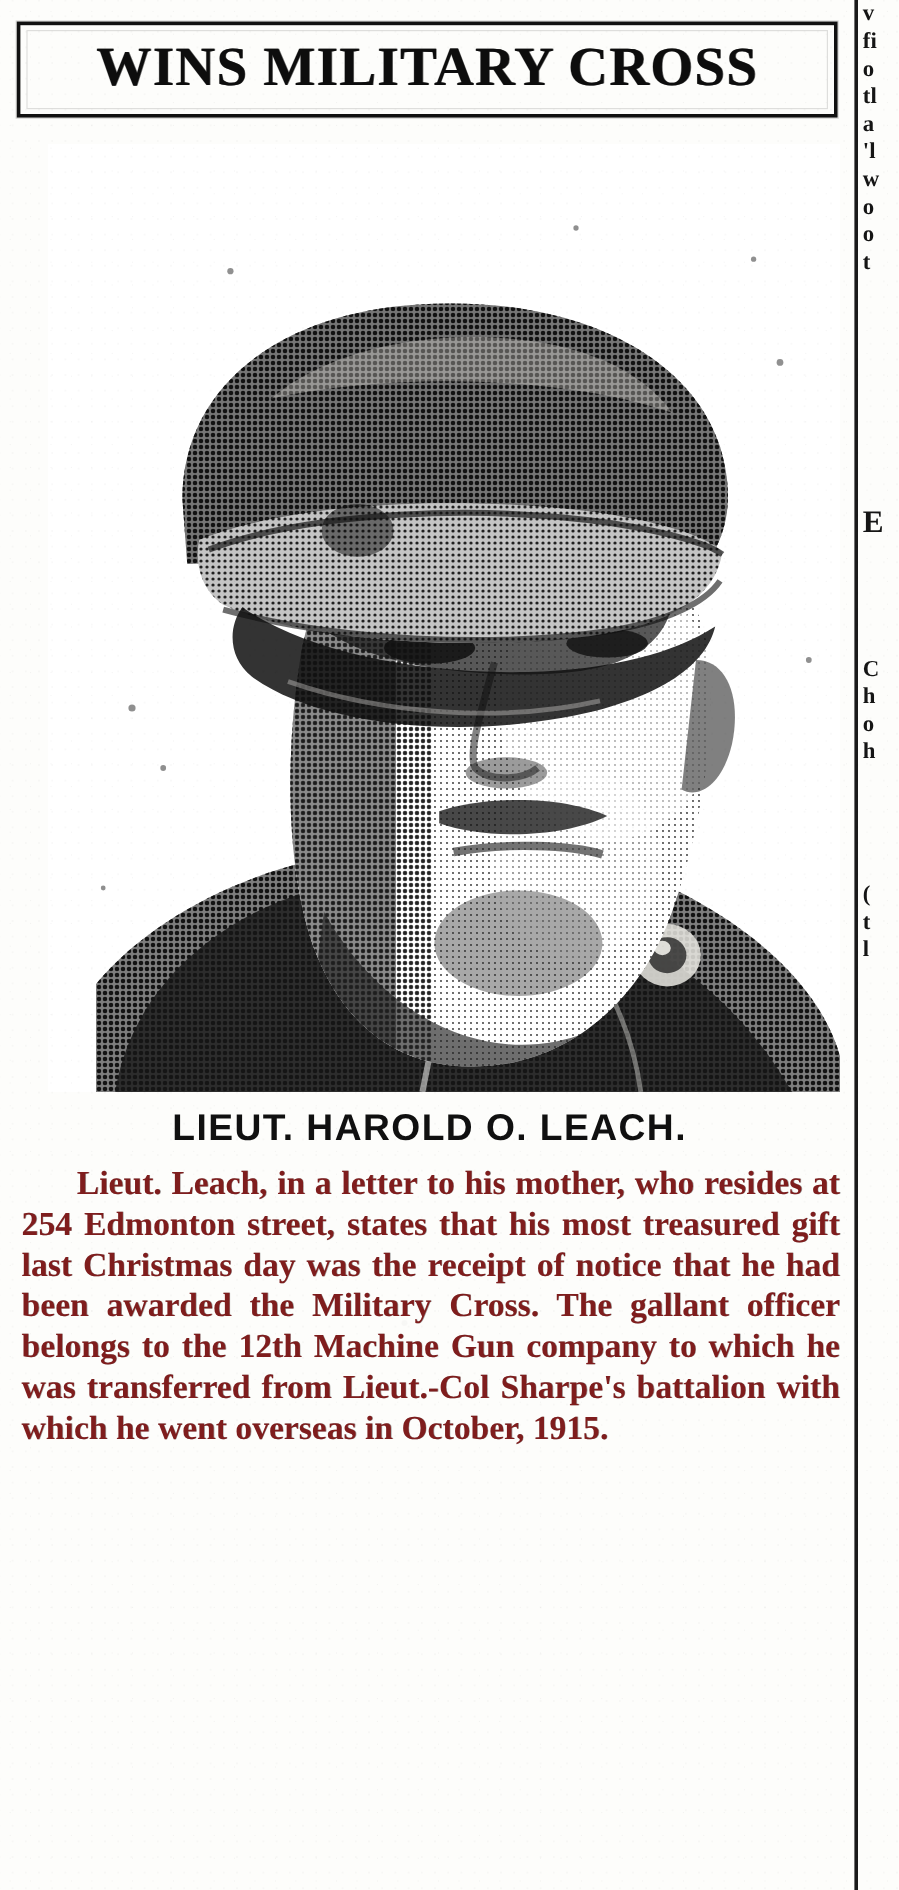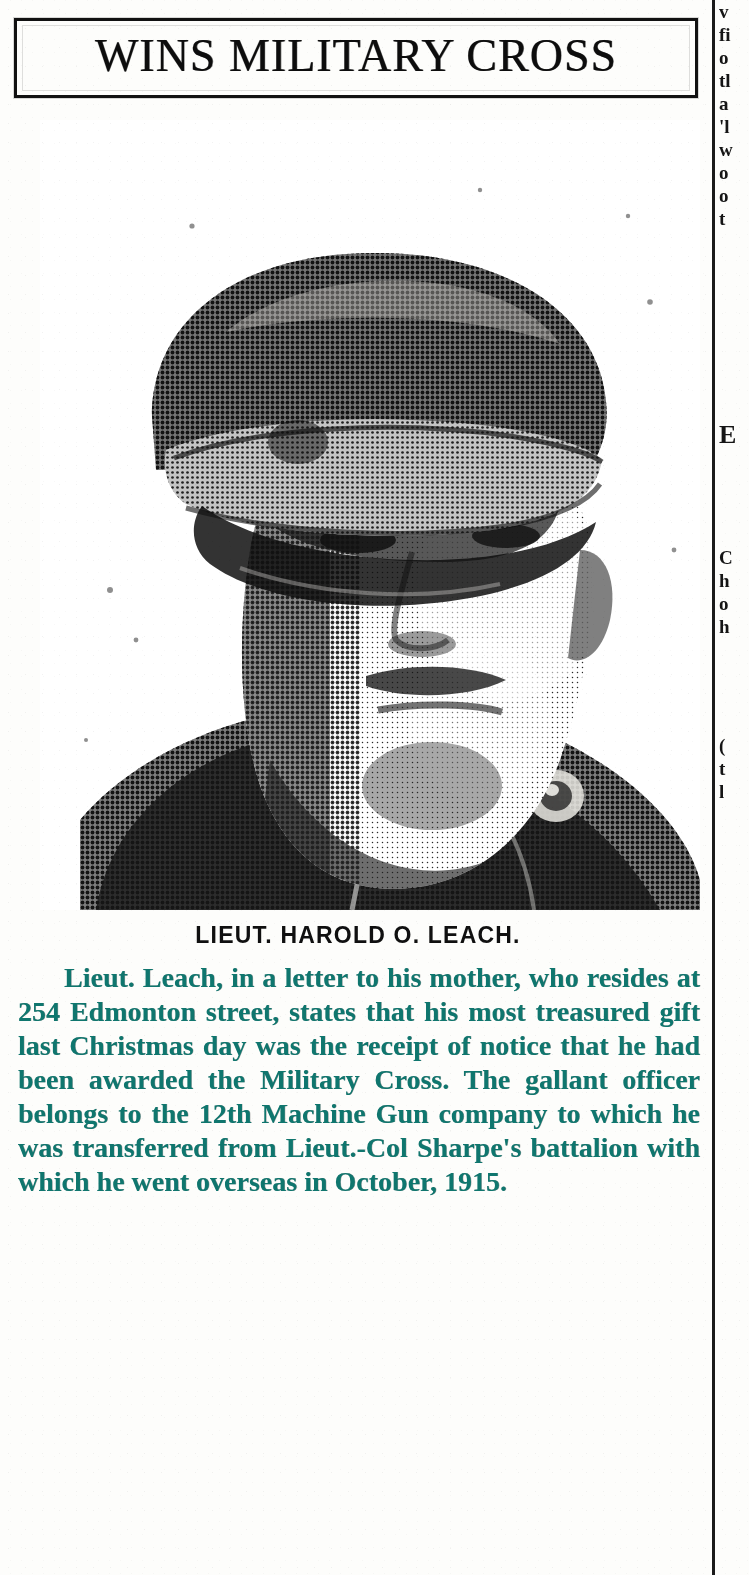--- a/index.html
+++ b/index.html
@@ -83,21 +83,21 @@
   }
   .headline-box:before {
     content: "";
     position: absolute;
     left: 5px; right: 5px; top: 4px; bottom: 4px;
     border: 1px solid rgba(0,0,0,0.12);
     pointer-events: none;
   }
   .headline-text {
     font-family: "Liberation Serif", serif;
-    font-weight: 400;
+    font-weight: 700;
     font-size: 46px;
     letter-spacing: 1px;
     text-align: center;
     line-height: 70px;
     color: #0d0d0d;
     white-space: nowrap;
     text-shadow: 0.6px 0 0 rgba(0,0,0,0.55), -0.4px 0 0 rgba(0,0,0,0.3);
   }
 
   
@@ -112,42 +112,42 @@
     top: 0;
     width: 660px;
     height: 790px;
   }
   .portrait svg { display: block; }
 
   .caption {
     text-align: center;
     font-family: "Liberation Sans", sans-serif;
     font-weight: 700;
-    font-size: 23px;
+    font-size: 31px;
     letter-spacing: 1.2px;
     color: #101010;
     margin-top: 2px;
     white-space: nowrap;
   }
 
   
   .body-copy {
     margin: 12px 4px 0 6px;
     font-family: "Liberation Serif", serif;
     color: #121212;
   }
   .para {
     font-size: 28px;
     line-height: 34px;
     font-weight: 700;
     text-align: justify;
     text-justify: inter-word;
     margin: 0 0 2px 0;
     text-indent: 46px;
-    color: #0f766e;
+    color: #7f1d1d;
     text-shadow: 0.5px 0 0 rgba(0,0,0,0.35);
   }
   .para:last-child { margin-bottom: 0; }
 
   
   .speckle {
     position: absolute;
     inset: 0;
     pointer-events: none;
     opacity: 0.5;

